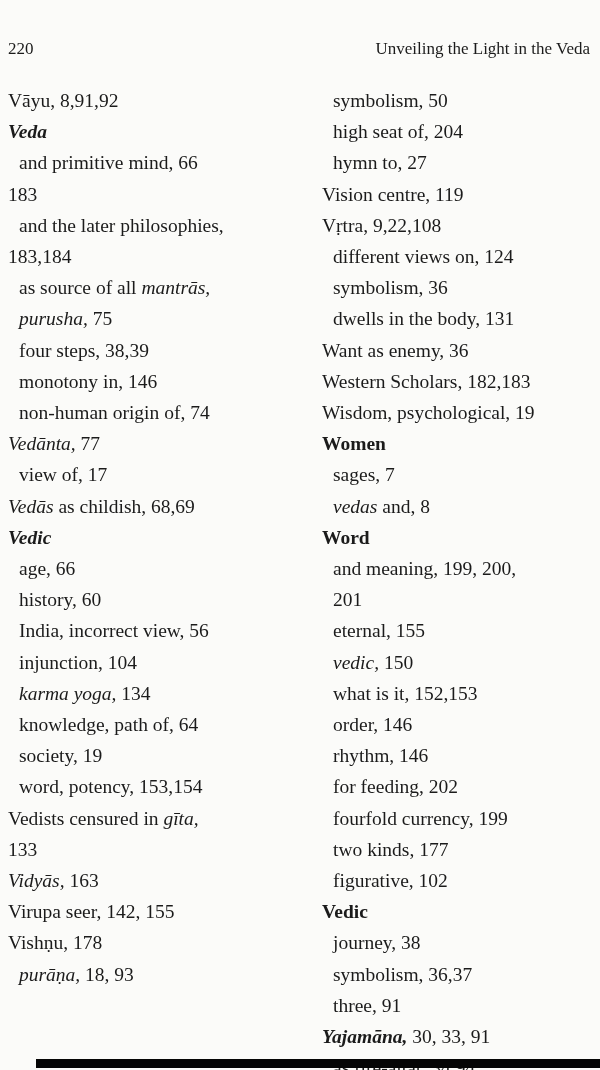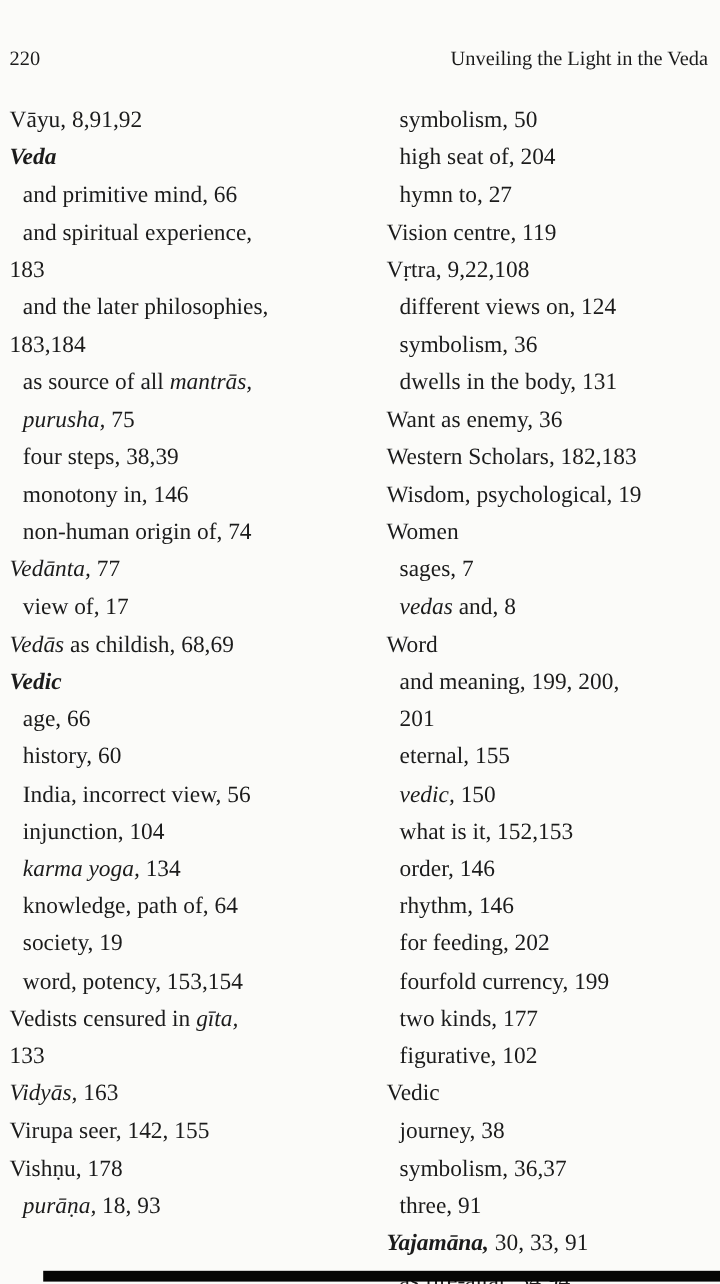--- a/index.html
+++ b/index.html
@@ -38,21 +38,21 @@
   }
   .col-left  { width: 306px; }
   .col-right { width: 278px; }
   .line {
     font-size: 19.5px;
     line-height: 31.2px;
     white-space: nowrap;
   }
   .line.indent { padding-left: 11px; }
   .st-i  { font-style: italic; }
-  .st-b  { font-weight: normal; margin-top: 28px; }
+  .st-b  { font-weight: bold; margin-top: 28px; }
   .st-bi { font-weight: bold; font-style: italic; }
   .bottom-bar {
     position: absolute;
     left: 36px;
     right: 0px;
     bottom: 2px;
     height: 9px;
     background: #050505;
   }
 </style>
@@ -62,21 +62,20 @@
 <div class="header">
   <span class="page-number">220</span>
   <span class="running-title">Unveiling the Light in the Veda</span>
 </div>
 
 <div class="columns">
   <div class="col col-left">
       <div class="line"><span>Vāyu, 8,91,92</span></div>
       <div class="line"><span class="st-bi">Veda</span></div>
       <div class="line indent"><span>and primitive mind, 66</span></div>
-      <div class="line indent"><span>and spiritual experience,</span></div>
       <div class="line"><span>183</span></div>
       <div class="line indent"><span>and the later philosophies,</span></div>
       <div class="line"><span>183,184</span></div>
       <div class="line indent"><span>as source of all </span><span class="st-i">mantrās,</span></div>
       <div class="line indent"><span class="st-i">purusha,</span><span> 75</span></div>
       <div class="line indent"><span>four steps, 38,39</span></div>
       <div class="line indent"><span>monotony in, 146</span></div>
       <div class="line indent"><span>non-human origin of, 74</span></div>
       <div class="line"><span class="st-i">Vedānta,</span><span> 77</span></div>
       <div class="line indent"><span>view of, 17</span></div>

